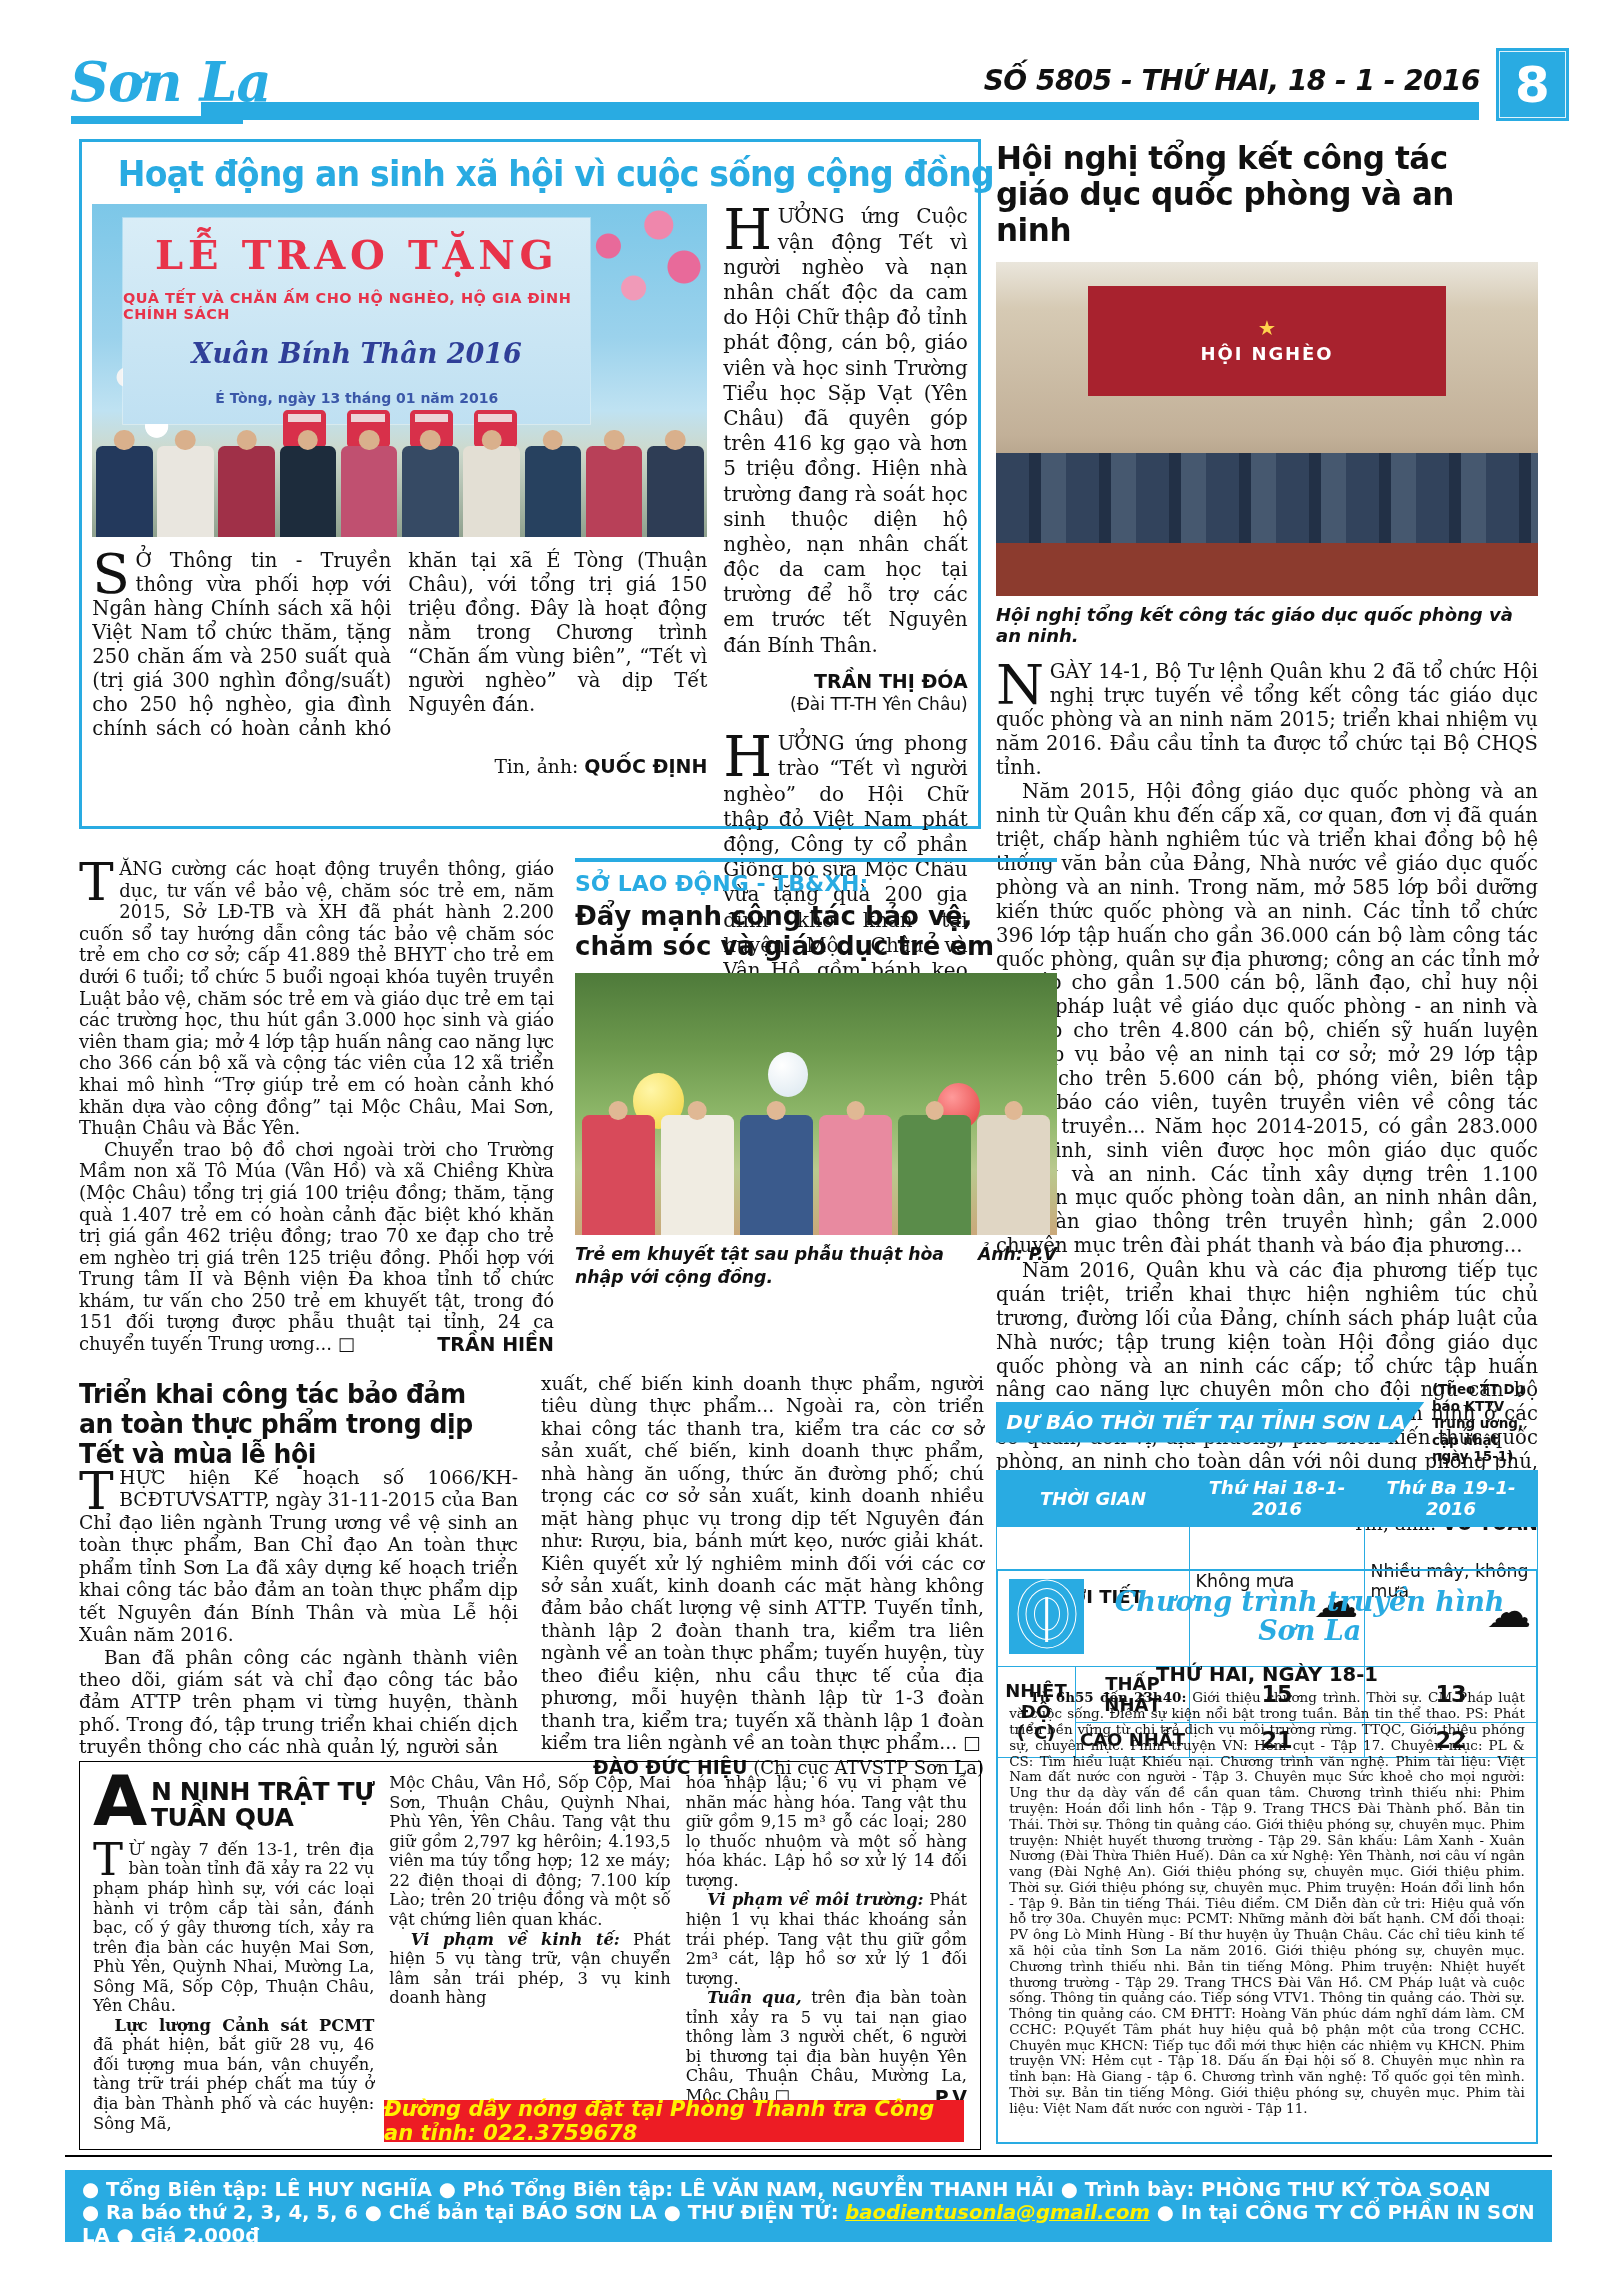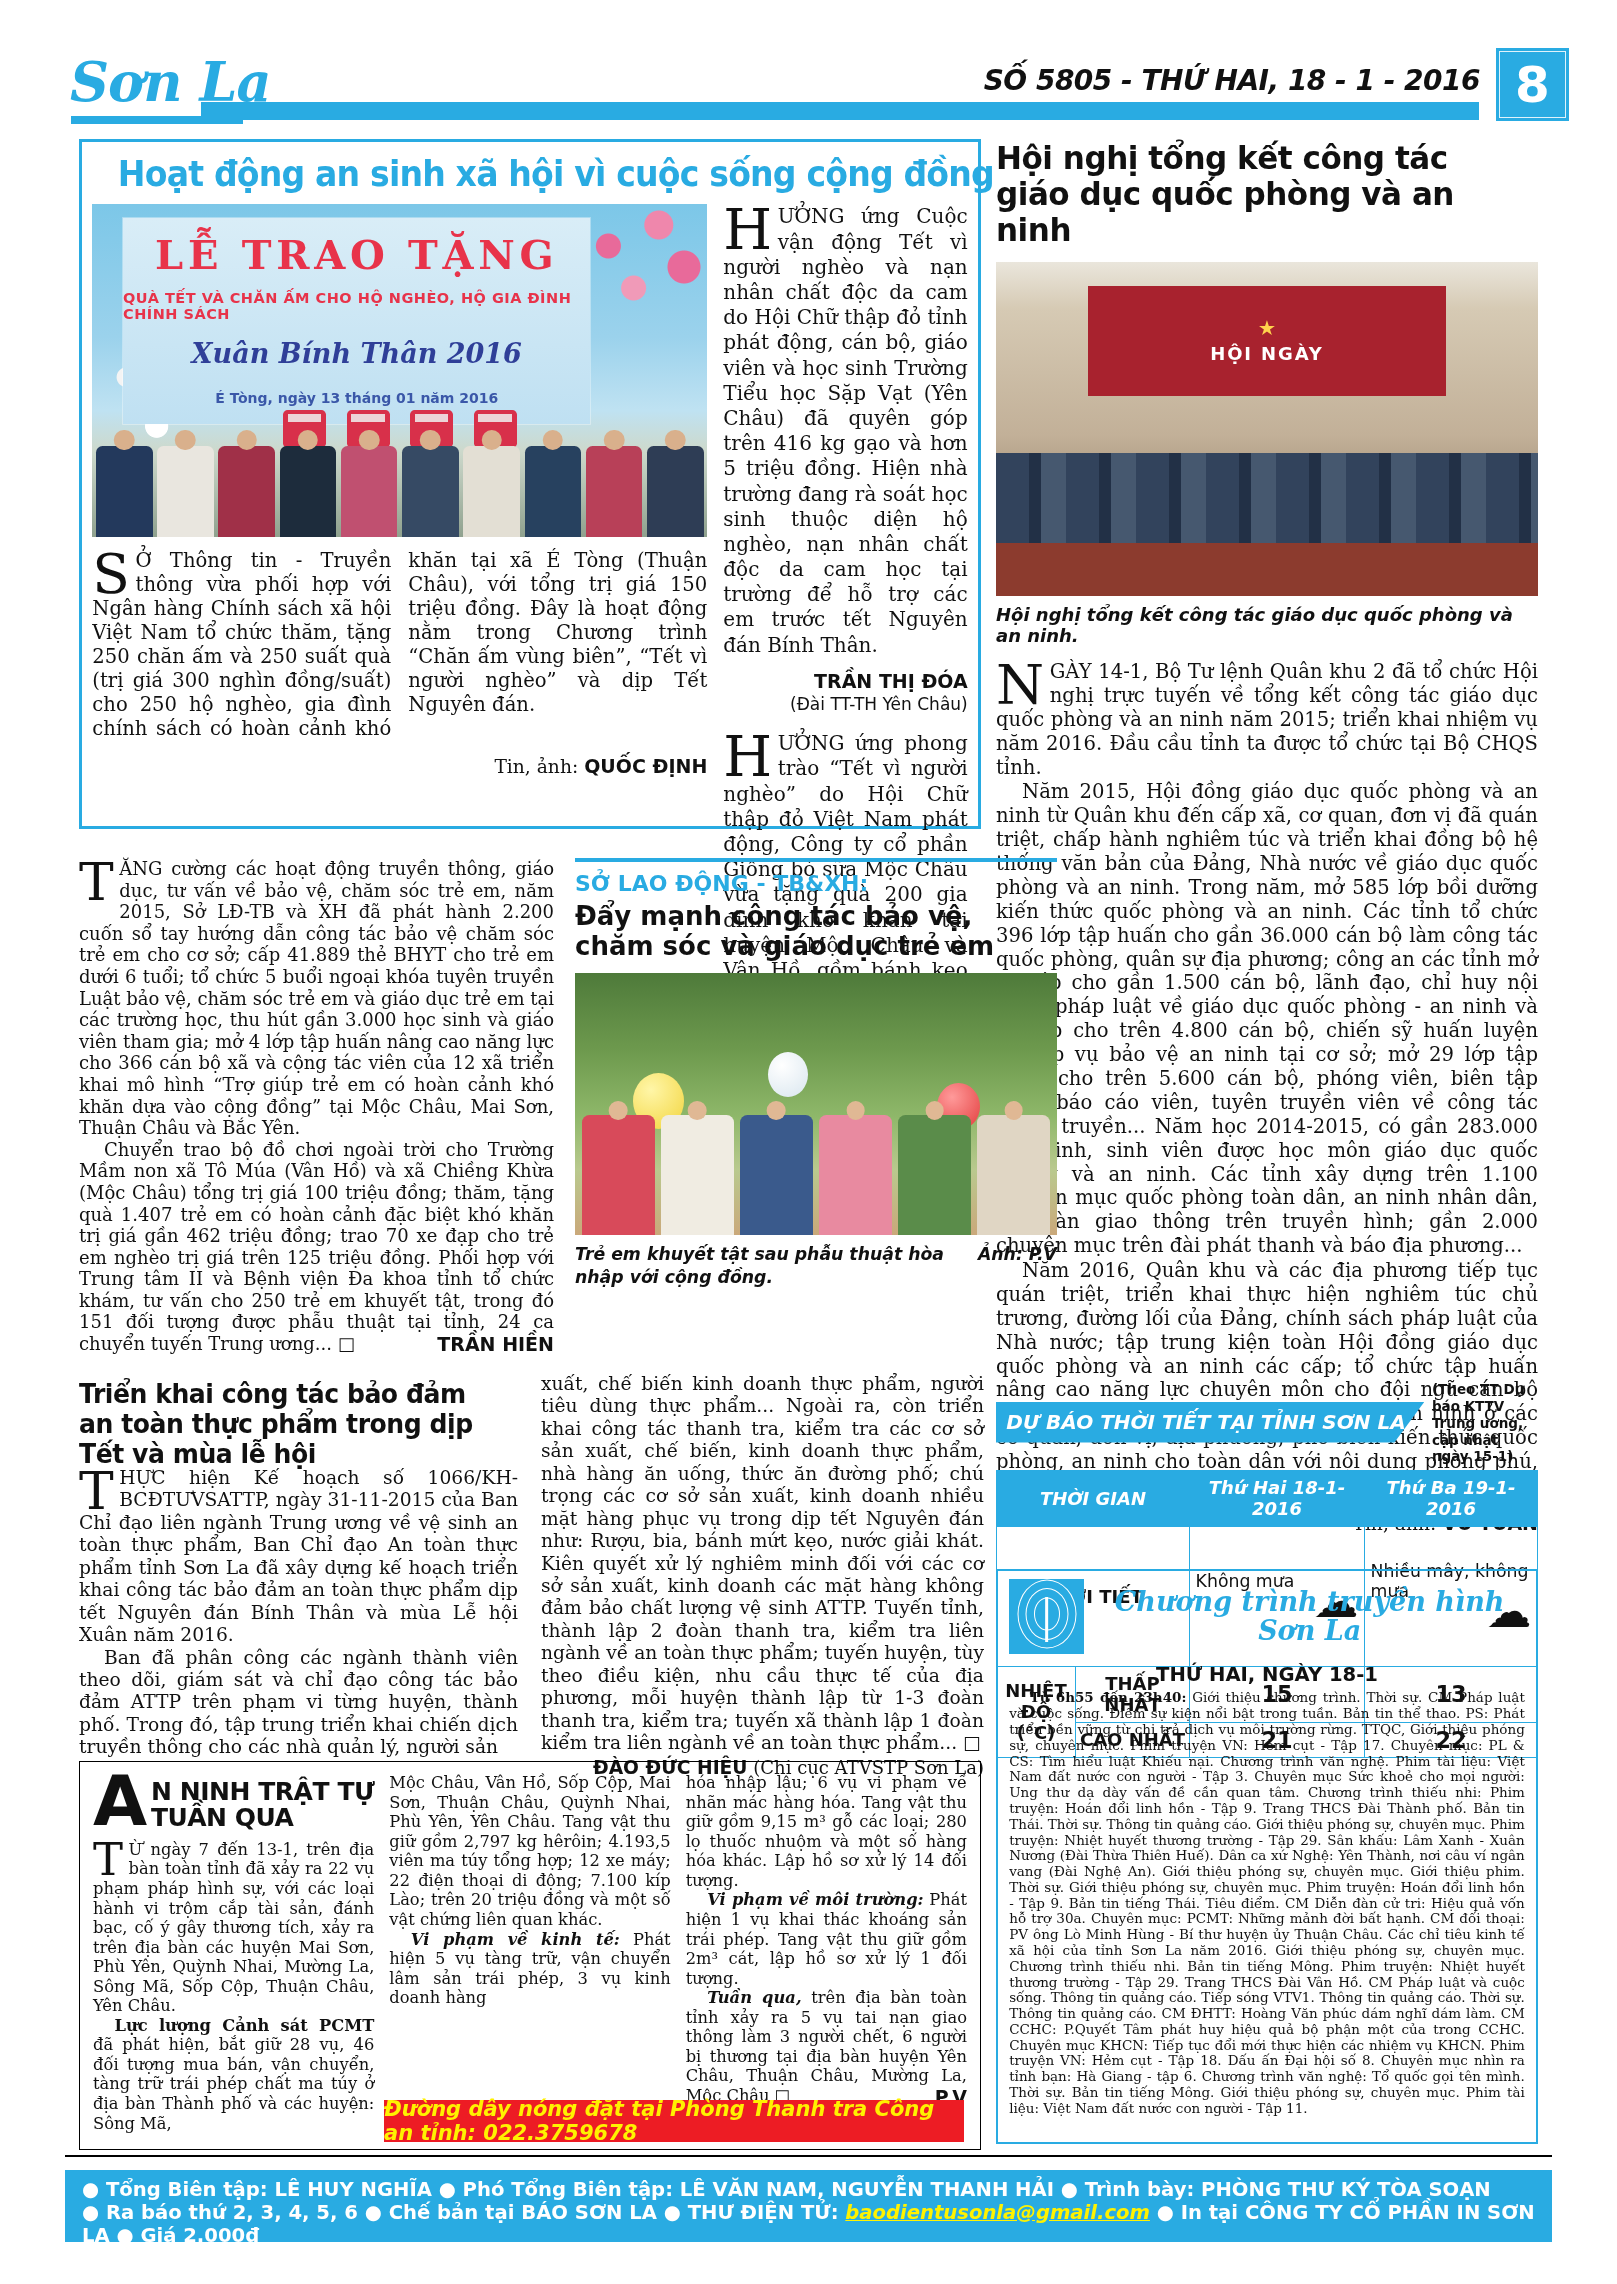--- a/index.html
+++ b/index.html
@@ -220,21 +220,21 @@
         <div class="brief2-by"><b>ĐỨC CƯỜNG</b> <span>(Đài TT-TH Mộc Châu)</span></div>
       </div>
     </div>
   </div>
 
   <div class="abs defense">
     <div class="defense-headline sans">Hội nghị tổng kết công tác giáo dục quốc phòng và an ninh</div>
     <div class="photo-defense">
       <div class="backdrop">
         <span class="star">★</span>
-        <span class="bt sans">HỘI NGÀY</span>
+        <span class="bt sans">HỘI NGHÈO</span>
       </div>
       <div class="attendees"></div>
       <div class="floor-strip"></div>
     </div>
     <div class="caption-defense">Hội nghị tổng kết công tác giáo dục quốc phòng và an ninh.</div>
     <div class="defense-body just">
       <p><span class="dc">N</span><span>GÀY 14-1, Bộ Tư lệnh Quân khu 2 đã tổ chức Hội nghị trực tuyến về tổng kết công tác giáo dục quốc phòng và an ninh năm 2015; triển khai nhiệm vụ năm 2016. Đầu cầu tỉnh ta được tổ chức tại Bộ CHQS tỉnh.</span></p>
       <p class="ind">Năm 2015, Hội đồng giáo dục quốc phòng và an ninh từ Quân khu đến cấp xã, cơ quan, đơn vị đã quán triệt, chấp hành nghiêm túc và triển khai đồng bộ hệ thống văn bản của Đảng, Nhà nước về giáo dục quốc phòng và an ninh. Trong năm, mở 585 lớp bồi dưỡng kiến thức quốc phòng và an ninh. Các tỉnh tổ chức 396 lớp tập huấn cho gần 36.000 cán bộ làm công tác quốc phòng, quân sự địa phương; công an các tỉnh mở 21 lớp cho gần 1.500 cán bộ, lãnh đạo, chỉ huy nội dung pháp luật về giáo dục quốc phòng - an ninh và 42 lớp cho trên 4.800 cán bộ, chiến sỹ huấn luyện nghiệp vụ bảo vệ an ninh tại cơ sở; mở 29 lớp tập huấn cho trên 5.600 cán bộ, phóng viên, biên tập viên, báo cáo viên, tuyên truyền viên về công tác tuyên truyền... Năm học 2014-2015, có gần 283.000 học sinh, sinh viên được học môn giáo dục quốc phòng và an ninh. Các tỉnh xây dựng trên 1.100 chuyên mục quốc phòng toàn dân, an ninh nhân dân, an toàn giao thông trên truyền hình; gần 2.000 chuyên mục trên đài phát thanh và báo địa phương...</p>
       <p class="ind">Năm 2016, Quân khu và các địa phương tiếp tục quán triệt, triển khai thực hiện nghiêm túc chủ trương, đường lối của Đảng, chính sách pháp luật của Nhà nước; tập trung kiện toàn Hội đồng giáo dục quốc phòng và an ninh các cấp; tổ chức tập huấn nâng cao năng lực chuyên môn cho đội ngũ cán bộ quản lý công tác giáo dục quốc phòng an ninh ở các cơ quan, đơn vị, địa phương; phổ biến kiến thức quốc phòng, an ninh cho toàn dân với nội dung phong phú, đa dạng, linh hoạt, phù hợp thực tế... □</p>
       <div class="by-row"><span>Tin, ảnh:</span> <span class="by-name">VŨ TUẤN</span></div>

